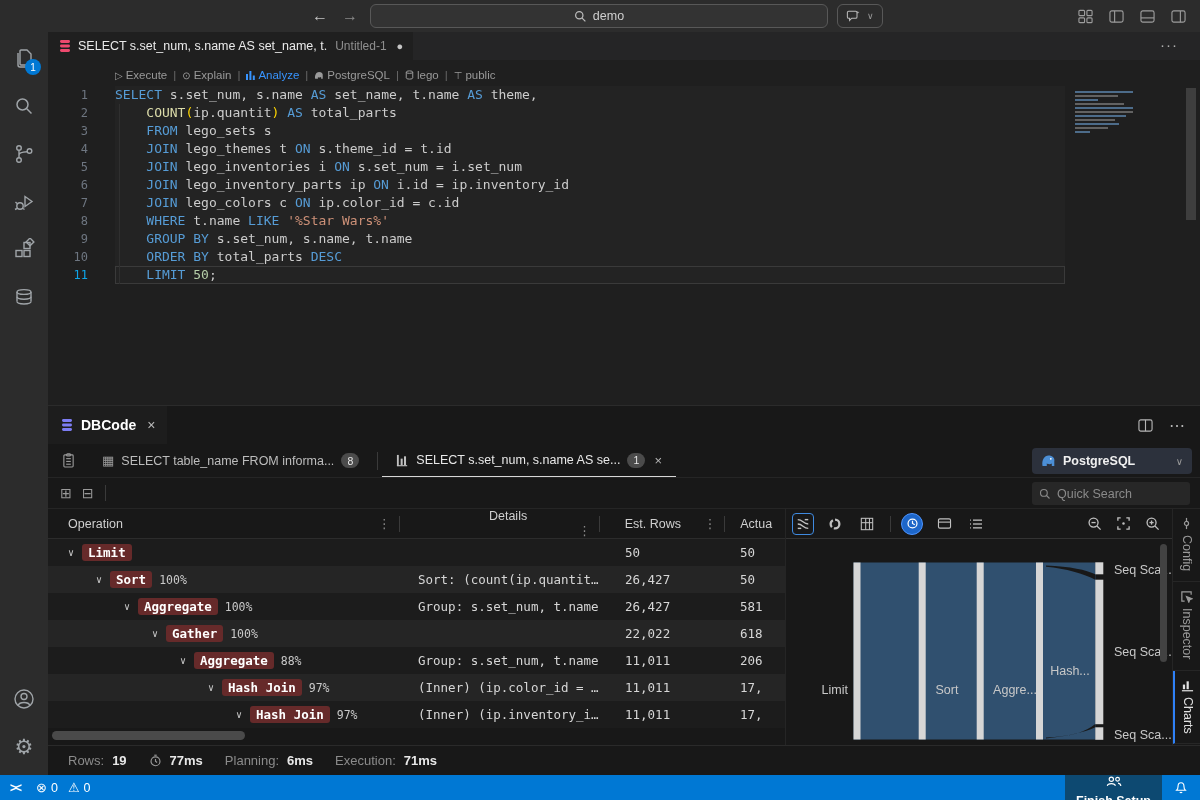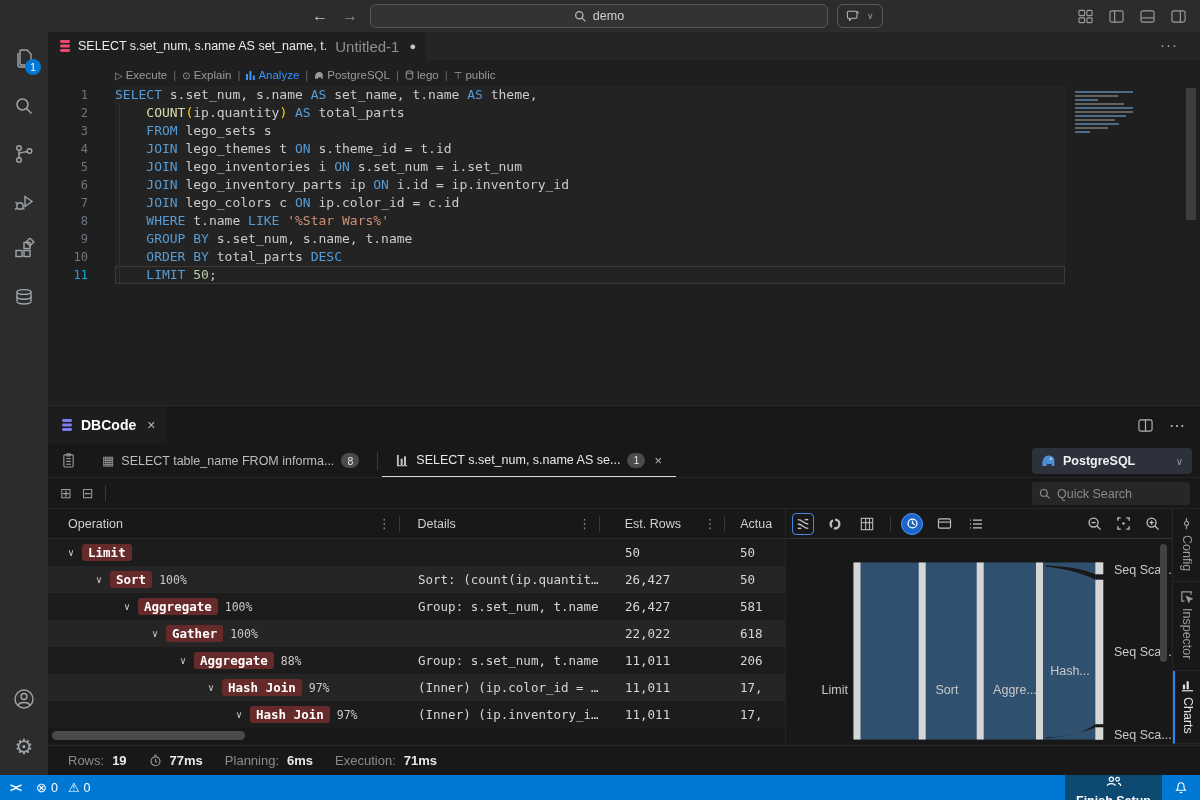--- a/index.html
+++ b/index.html
@@ -30,21 +30,21 @@
   .abbadge { position:absolute; right:7px; bottom:7px; min-width:16px; height:16px; border-radius:8px;
     background:#0078d4; color:#fff; font-size:10px; display:flex; align-items:center; justify-content:center; padding:0 4px; }
   .abspacer { flex:1; }
   .gearchar { font-size:21px; color:#9fa4a8; }
 
   
   #editor { position:absolute; left:48px; top:32px; width:1152px; height:373px; background:#1f1f1f; }
   #tabbar { position:relative; height:28px; background:#252526; display:flex; align-items:stretch;text-align:right; }
   .etab { display:flex; align-items:center; gap:6px; background:#1f1f1f; padding:0 10px 0 10px; max-width:400px; }
   .etab-title { color:#eaeaea; font-size:12.5px; white-space:nowrap; }
-  .etab-sub { color:#8f8f8f; font-size:15px; margin-left:2px; white-space:nowrap; }
+  .etab-sub { color:#8f8f8f; font-size:12px; margin-left:2px; white-space:nowrap; }
   .dirty-dot { color:#c5c5c5; font-size:11px; margin-left:4px; }
   .tab-more { position:absolute; right:22px; top:4px; color:#b0b0b0; font-size:15px; letter-spacing:1px; }
 
   #editor-body { position:relative; width:1152px; height:345px; background:#1f1f1f; overflow:hidden; }
   #stmt-bg { position:absolute; left:67px; top:26px; width:950px; height:198px; background:#232323; }
   #curline { position:absolute; left:67px; top:206px; width:950px; height:18px; border:1px solid #3a3a3a; }
   #indent-guide { position:absolute; left:71px; top:44px; width:1px; height:180px; background:#2f2f2f; }
   #codelens { position:absolute; left:67px; top:7px; height:16px; display:flex; align-items:center; gap:6px;
     font-size:11.5px; color:#999; }
   #codelens .clitem { display:flex; align-items:center; gap:3px; }
@@ -93,21 +93,21 @@
   .tbsep { width:1px; height:16px; background:#3a3a3a; margin-left:12px; }
   #quick-search { position:absolute; right:10px; top:4px; width:158px; height:23px; background:#272727; border-radius:3px;
     display:flex; align-items:center; gap:6px; padding:0 7px; color:#8a8a8a; font-size:12.5px; }
 
   #panel-content { position:relative; height:237px; display:flex; }
 
   
   #plan-table { position:relative; width:737px; height:237px; overflow:hidden; }
   #pt-header { height:30px; display:flex; align-items:center; font-size:12.5px; color:#cfcfcf; border-bottom:1px solid #2c2c2c; }
   .col-op   { width:352px; display:flex; align-items:center; padding-left:20px; }
-  .col-det  { width:200px; display:flex; align-items:center; padding-left:18px; }
+  .col-det  { width:200px; display:flex; align-items:center; padding-left:18px;flex-direction:column; }
   .col-est  { width:125px; display:flex; align-items:flex-end; padding-left:25px; }
   .col-act  { width:60px; display:flex; align-items:center; padding-left:15px; overflow:hidden; white-space:nowrap; }
   .colmenu { margin-left:auto; margin-right:8px; color:#8a8a8a; }
   .coldiv { width:1px; height:16px; background:#3a3a3a; }
   .prow { height:27px; display:flex; align-items:center; font-family:"DejaVu Sans Mono", monospace; font-size:12.5px; color:#d6d6d6; }
   .prow.odd { background:#1c1c1c; } .prow.even { background:#252525; }
   .prow .opcell { width:352px; display:flex; align-items:center; white-space:nowrap; overflow:hidden; }
   .prow .chev { color:#c8c8c8; font-size:10px; margin-right:8px; }
   .opbadge { background:#662a2a; color:#fff; font-weight:bold; padding:1px 6px; border-radius:3px; }
   .pct { color:#c9c9c9; font-size:11.5px; margin-left:7px; }
@@ -329,21 +329,21 @@
             <span>public</span>
           </span>
         </div>
       <div id="code">
           <div class="line">
             <span class="ln">1</span>
             <span class="lc"><span class="tk-k">SELECT</span><span class="tk-t"> s.set_num, s.name </span><span class="tk-k">AS</span><span class="tk-t"> set_name, t.name </span><span class="tk-k">AS</span><span class="tk-t"> theme,</span></span>
           </div>
           <div class="line">
             <span class="ln">2</span>
-            <span class="lc"><span class="tk-t">    </span><span class="tk-f">COUNT</span><span class="tk-p">(</span><span class="tk-t">ip.quantity</span><span class="tk-p">)</span><span class="tk-t"> </span><span class="tk-k">AS</span><span class="tk-t"> total_parts</span></span>
+            <span class="lc"><span class="tk-t">    </span><span class="tk-f">COUNT</span><span class="tk-p">(</span><span class="tk-t">ip.quantit</span><span class="tk-p">)</span><span class="tk-t"> </span><span class="tk-k">AS</span><span class="tk-t"> total_parts</span></span>
           </div>
           <div class="line">
             <span class="ln">3</span>
             <span class="lc"><span class="tk-t">    </span><span class="tk-k">FROM</span><span class="tk-t"> lego_sets s</span></span>
           </div>
           <div class="line">
             <span class="ln">4</span>
             <span class="lc"><span class="tk-t">    </span><span class="tk-k">JOIN</span><span class="tk-t"> lego_themes t </span><span class="tk-k">ON</span><span class="tk-t"> s.theme_id = t.id</span></span>
           </div>
           <div class="line">

